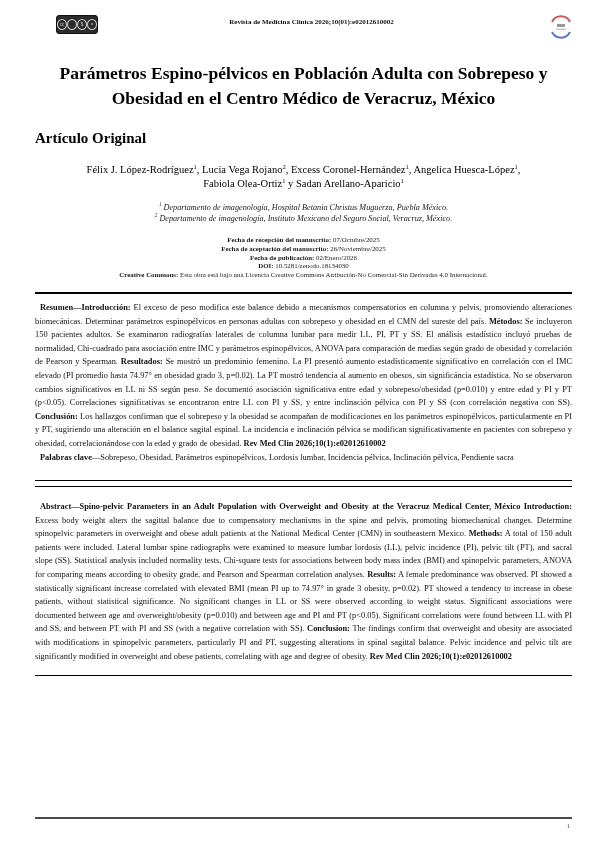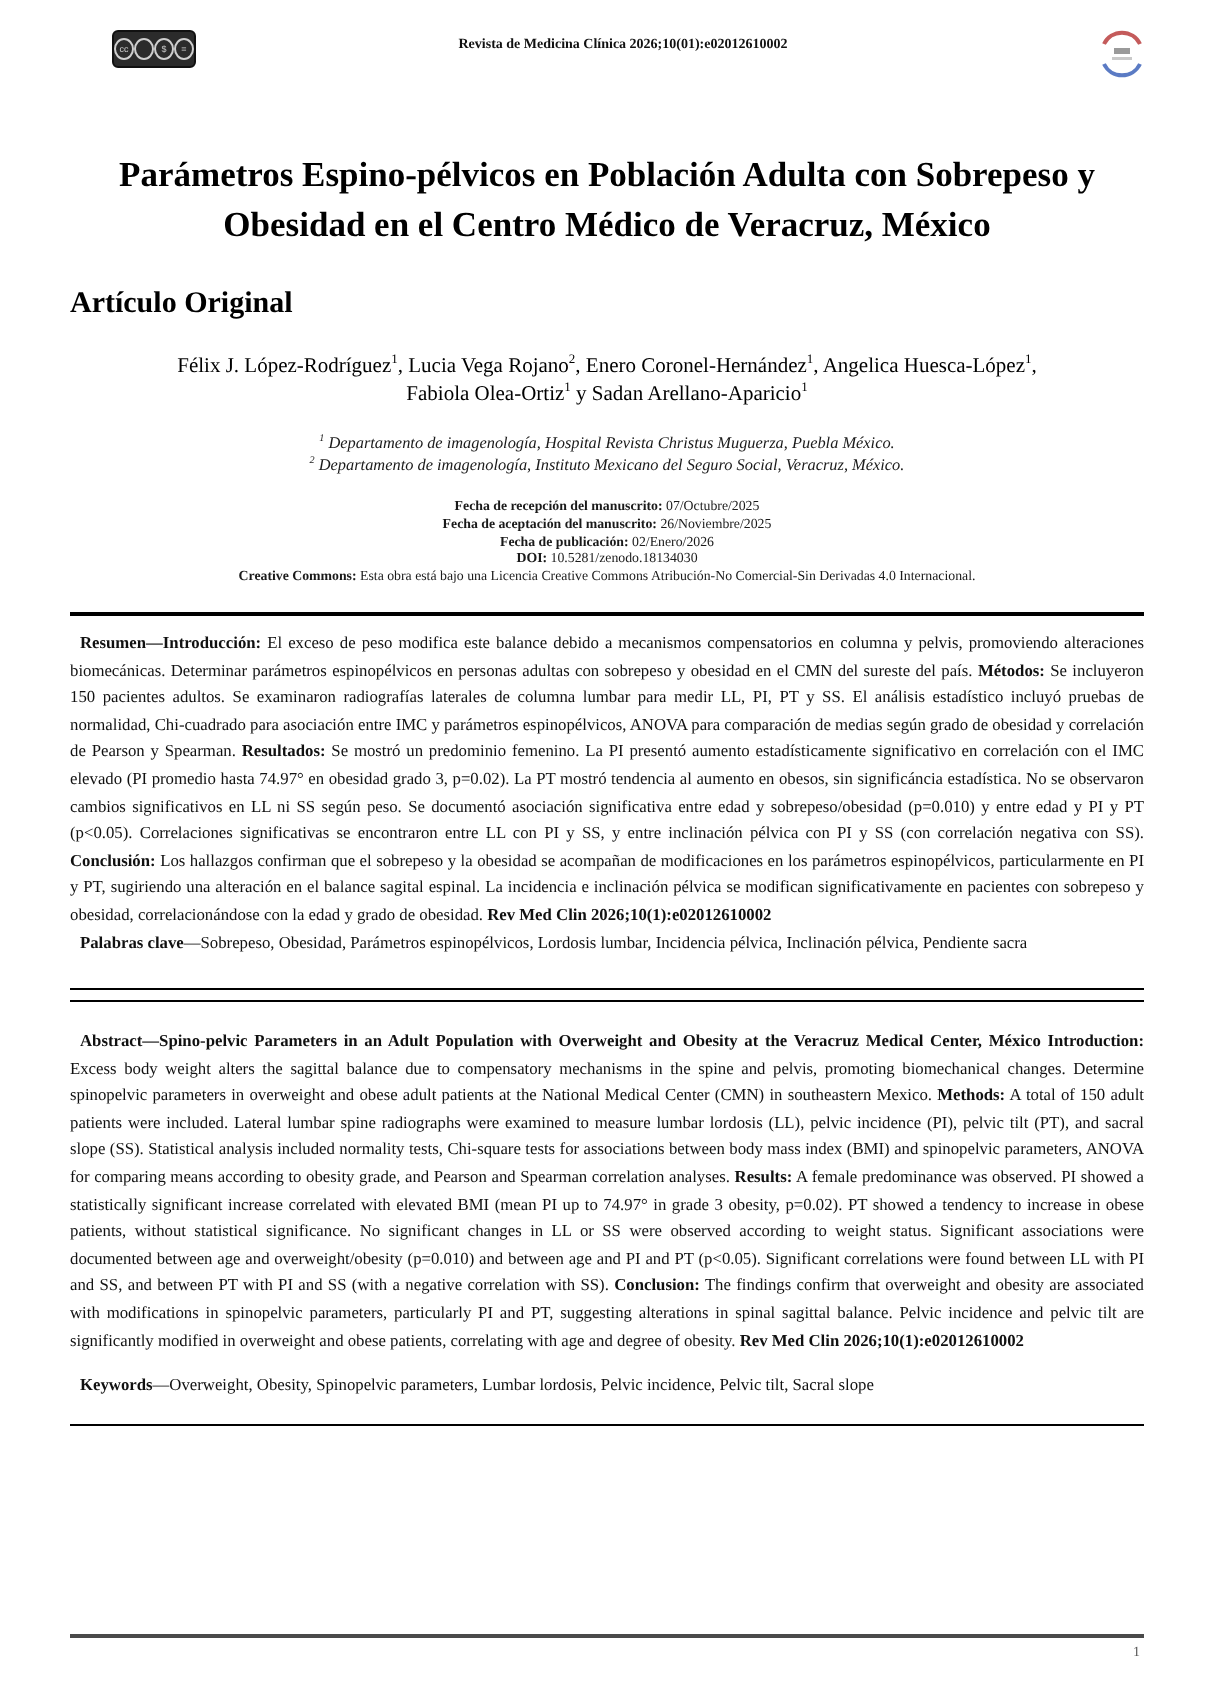--- a/index.html
+++ b/index.html
@@ -22,21 +22,21 @@
     width:9px; height:9px; border-radius:50%;
     border:1px solid #cfcfcf; color:#cfcfcf;
     font-size:4.5px; line-height:9px; text-align:center;
     font-family:"Liberation Sans", sans-serif; overflow:hidden;
   }
   .journal-logo {
     position:absolute; top:14px; right:33px; width:26px; height:26px;
   }
   
   .title {
-    padding-top:57px; margin:18px auto; max-width:500px;
+    padding-top:57px; margin:4px auto; max-width:500px;
     text-align:center; font-size:17.5px; line-height:25px; font-weight:bold; color:#000;
   }
   .article-type {
     margin-top:19px; font-size:15px; font-weight:bold; color:#000;
   }
   .authors {
     margin:16px auto 0; max-width:462px; text-align:center;
     font-size:10.5px; line-height:13.5px; color:#000;
   }
   .affils { margin-top:13px; text-align:center; font-size:8.2px; line-height:10.5px; }
@@ -80,23 +80,23 @@
       <rect x="9" y="10" width="8" height="3" fill="#9a9a9a"></rect>
       <rect x="8" y="14.5" width="10" height="1.5" fill="#c9c9c9"></rect>
     </svg>
   </div>
 
   <div class="content">
 
     <div class="title">Parámetros Espino-pélvicos en Población Adulta con Sobrepeso y Obesidad en el Centro Médico de Veracruz, México</div>
     <div class="article-type">Artículo Original</div>
 
-    <div class="authors"><span>Félix J. López-Rodríguez</span><sup>1</sup><span>,  Lucia Vega Rojano</span><sup>2</sup><span>,  Enero Coronel-Hernández</span><sup>1</sup><span>,  Angelica Huesca-López</span><sup>1</sup><span>,  Fabiola Olea-Ortiz</span><sup>1</sup><span> y  Sadan Arellano-Aparicio</span><sup>1</sup></div>
+    <div class="authors"><span>Félix J. López-Rodríguez</span><sup>1</sup><span>,  Lucia Vega Rojano</span><sup>2</sup><span>,  Excess Coronel-Hernández</span><sup>1</sup><span>,  Angelica Huesca-López</span><sup>1</sup><span>,  Fabiola Olea-Ortiz</span><sup>1</sup><span> y  Sadan Arellano-Aparicio</span><sup>1</sup></div>
     <div class="affils">
-      <div class="aff"><sup>1</sup><span style="font-style: italic;"> Departamento de imagenología, Hospital Revista Christus Muguerza, Puebla México.</span></div>
+      <div class="aff"><sup>1</sup><span style="font-style: italic;"> Departamento de imagenología, Hospital Betania Christus Muguerza, Puebla México.</span></div>
       <div class="aff"><sup>2</sup><span style=""> Departamento de imagenología, Instituto Mexicano del Seguro Social, Veracruz, México.</span></div>
     </div>
 
     <div class="meta">
       <div><span style="font-weight: bold;">Fecha de recepción del manuscrito:</span><span> 07/Octubre/2025</span></div>
       <div><span style="font-weight: bold;">Fecha de aceptación del manuscrito:</span><span> 26/Noviembre/2025</span></div>
       <div><span style="font-weight: bold;">Fecha de publicación:</span><span> 02/Enero/2026</span></div>
       <div><span style="font-weight: bold;">DOI:</span><span> 10.5281/zenodo.18134030</span></div>
       <div><span style="font-weight: bold;">Creative Commons:</span><span> Esta obra está bajo una Licencia Creative Commons Atribución-No Comercial-Sin Derivadas 4.0 Internacional.</span></div>
     </div>
@@ -104,19 +104,18 @@
     <hr class="rule-single">
     <p class="blockpara" style="margin-top:7px"><span style="font-weight: bold;">Resumen—Introducción:</span><span> El exceso de peso modifica este balance debido a mecanismos compensatorios en columna y pelvis, promoviendo alteraciones biomecánicas. Determinar parámetros espinopélvicos en personas adultas con sobrepeso y obesidad en el CMN del sureste del país. </span><span style="font-weight: bold;">Métodos:</span><span> Se incluyeron 150 pacientes adultos. Se examinaron radiografías laterales de columna lumbar para medir LL, PI, PT y SS. El análisis estadístico incluyó pruebas de normalidad, Chi-cuadrado para asociación entre IMC y parámetros espinopélvicos, ANOVA para comparación de medias según grado de obesidad y correlación de Pearson y Spearman. </span><span style="font-weight: bold;">Resultados:</span><span> Se mostró un predominio femenino. La PI presentó aumento estadísticamente significativo en correlación con el IMC elevado (PI promedio hasta 74.97° en obesidad grado 3, p=0.02). La PT mostró tendencia al aumento en obesos, sin significáncia estadística. No se observaron cambios significativos en LL ni SS según peso. Se documentó asociación significativa entre edad y sobrepeso/obesidad (p=0.010) y entre edad y PI y PT (p&lt;0.05). Correlaciones significativas se encontraron entre LL con PI y SS, y entre inclinación pélvica con PI y SS (con correlación negativa con SS). </span><span style="font-weight: bold;">Conclusión:</span><span> Los hallazgos confirman que el sobrepeso y la obesidad se acompañan de modificaciones en los parámetros espinopélvicos, particularmente en PI y PT, sugiriendo una alteración en el balance sagital espinal. La incidencia e inclinación pélvica se modifican significativamente en pacientes con sobrepeso y obesidad, correlacionándose con la edad y grado de obesidad. </span><span style="font-weight: bold;">Rev Med Clin 2026;10(1):e02012610002</span></p>
     <p class="blockpara" style="margin-top:0"><span style="font-weight: bold;">Palabras clave</span><span>—Sobrepeso, Obesidad, Parámetros espinopélvicos, Lordosis lumbar, Incidencia pélvica, Inclinación pélvica, Pendiente sacra</span></p>
 
     <div class="rule-double">
         <div></div>
         <div></div>
       </div>
 
     <p class="blockpara"><span style="font-weight: bold;">Abstract—Spino-pelvic Parameters in an Adult Population with Overweight and Obesity at the Veracruz Medical Center, México </span><span style="font-weight: bold;">Introduction:</span><span> Excess body weight alters the sagittal balance due to compensatory mechanisms in the spine and pelvis, promoting biomechanical changes. Determine spinopelvic parameters in overweight and obese adult patients at the National Medical Center (CMN) in southeastern Mexico. </span><span style="font-weight: bold;">Methods:</span><span> A total of 150 adult patients were included. Lateral lumbar spine radiographs were examined to measure lumbar lordosis (LL), pelvic incidence (PI), pelvic tilt (PT), and sacral slope (SS). Statistical analysis included normality tests, Chi-square tests for associations between body mass index (BMI) and spinopelvic parameters, ANOVA for comparing means according to obesity grade, and Pearson and Spearman correlation analyses. </span><span style="font-weight: bold;">Results:</span><span> A female predominance was observed. PI showed a statistically significant increase correlated with elevated BMI (mean PI up to 74.97° in grade 3 obesity, p=0.02). PT showed a tendency to increase in obese patients, without statistical significance. No significant changes in LL or SS were observed according to weight status. Significant associations were documented between age and overweight/obesity (p=0.010) and between age and PI and PT (p&lt;0.05). Significant correlations were found between LL with PI and SS, and between PT with PI and SS (with a negative correlation with SS). </span><span style="font-weight: bold;">Conclusion:</span><span> The findings confirm that overweight and obesity are associated with modifications in spinopelvic parameters, particularly PI and PT, suggesting alterations in spinal sagittal balance. Pelvic incidence and pelvic tilt are significantly modified in overweight and obese patients, correlating with age and degree of obesity. </span><span style="font-weight: bold;">Rev Med Clin 2026;10(1):e02012610002</span></p>
-    <p class="blockpara kwpara"><span style="font-weight: bold;">Keywords</span><span>—Overweight, Obesity, Spinopelvic parameters, Lumbar lordosis, Pelvic incidence, Pelvic tilt, Sacral slope</span></p>
     <hr class="rule-thin">
   </div>
 
   <div class="footer-rule"></div>
   <div class="page-number">1</div>
 </div>
 
 </body></html>

